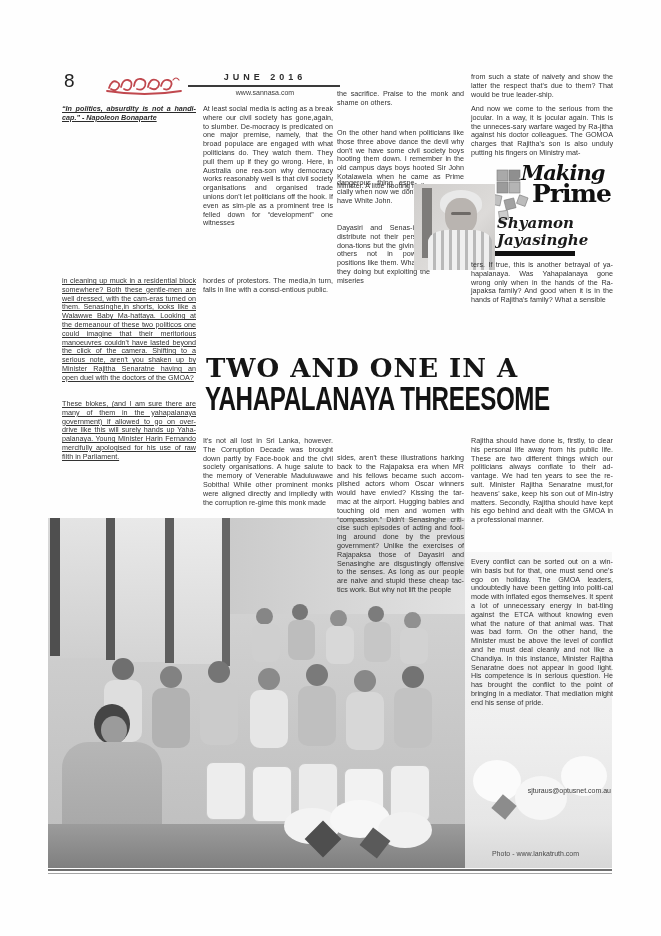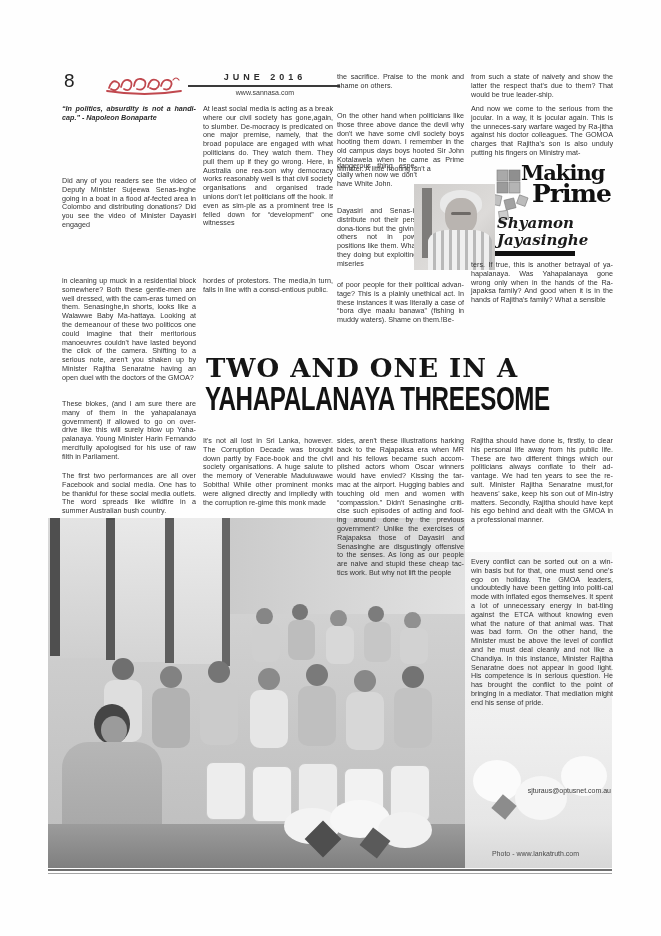--- a/index.html
+++ b/index.html
@@ -12,37 +12,37 @@
   .page-num { left:64px; top:70px; font-size:19px; color:#222; }
   .logo-svg { left:103px; top:68px; }
   .issue-date { left:192px; top:72px; width:146px; text-align:center;
     font-size:9px; font-weight:bold; letter-spacing:4px; color:#2e2e2e; }
   .mast-rule { left:188px; top:85px; width:152px; height:2px; background:#3a3a3a; }
   .site-url { left:192px; top:89px; width:146px; text-align:center; font-size:7px; color:#3c3c3c; }
   
   .bt { position:absolute; font-size:7.2px; line-height:8.8px; text-align:justify; color:#333; }
   .quote { font-weight:bold; font-style:italic; color:#2b2b2b; }
   
-  .c1 { left:62px;  width:134px; }
+  .c1 { left:62px;  width:134px;text-decoration:underline; }
   .c2 { left:203px; width:130px; }
-  .c3 { left:337px; width:127px; }
+  .c3 { left:337px; width:127px;margin-top:17px; }
   .c4 { left:471px; width:142px; z-index:4; }
   
   .banner { left:55px; top:238px; width:264px; background:#0d0d0d; color:#f2f2f2;
     font-size:9px; line-height:11.5px; padding:5px 7px; text-align:left; }
   
   .hl1 { left:206px; top:353px; font-family:"DejaVu Serif", serif; font-weight:bold;
     font-size:26px; letter-spacing:1px; color:#151515; white-space:nowrap; }
   .hl2 { left:205px; top:381px; font-weight:bold; font-size:31px; letter-spacing:-0.5px;
     color:#131313; white-space:nowrap; transform:scale(0.78,1.05); transform-origin:left top; }
   
   .ms-cubes { left:487px; top:168px; }
   .ms1 { left:521px; top:160px; font-family:"DejaVu Serif", serif; font-weight:bold;
     font-size:21px; letter-spacing:-1px; color:#111;
-    text-shadow:-1px -1px 0 #fefefe, 1px -1px 0 #fefefe; }
+    text-shadow:-1px -1px 0 #fefefe, 1px -1px 0 #fefefe;font-style:italic; }
   .ms2 { left:532px; top:179px; font-family:"DejaVu Serif", serif; font-weight:bold;
     font-size:25px; letter-spacing:-1px; color:#111;
     text-shadow:-1px -1px 0 #fefefe, 1px -1px 0 #fefefe; }
   .author-name { font-family:"DejaVu Serif", serif; font-style:italic; font-weight:bold;
     font-size:15px; color:#1a1a1a; }
   .an1 { left:497px; top:214px; }
   .an2 { left:497px; top:231px; }
   .author-rule { left:495px; top:251px; width:80px; height:5px; background:#111; }
   
   .portrait { left:414px; top:184px; width:81px; height:86px; background:#d6d4d2; overflow:hidden; z-index:3; }
@@ -83,38 +83,35 @@
       <path d="M4 23 q38 6 74 0"></path>
       <path d="M70 12 q3 -4 6 0" stroke-width="1.2"></path>
     </g>
   </svg>
 
   <div class="abs issue-date">JUNE 2016</div>
   <div class="abs mast-rule"></div>
   <div class="abs site-url">www.sannasa.com</div>
 
   <div class="bt c1 quote" style="top:105px">“In politics, absurdity is not a handi-cap.” - Napoleon Bonaparte</div>
-  <div class="bt c1" style="top:177px">Did any of you readers see the video of Deputy Minister Sujeewa Senas-inghe going in a boat in a flood af-fected area in Colombo and distributing donations? Did you  see the video of Minister Dayasiri engaged</div>
   <div class="bt c1" style="top:277px">in cleaning up muck in a residential block somewhere? Both these gentle-men are well dressed, with the cam-eras turned on them. Senasinghe,in shorts, looks like a Walawwe Baby Ma-hattaya. Looking at the demeanour of these two politicos one could imagine that their meritorious manoeuvres couldn't have  lasted beyond the click of the camera. Shifting to a serious note, aren't you shaken up by Minister Rajitha Senaratne having an open duel with the doctors of the GMOA?</div>
-  <div class="bt c1" style="top:400px">These blokes, (and I am sure there are many of them in the yahapalanaya government) if allowed to  go on over-drive like this will surely blow up  Yaha-palanaya. Young Minister Harin Fernando mercifully apologised for his use of raw filth in Parliament.</div>
-  <div class="bt c1" style="top:472px">The first two performances are all over Facebook and social media. One has to be thankful for these social media outlets. The word spreads like wildfire in a summer Australian bush country.</div>
+  <div class="bt c1" style="top:400px">These blokes, (and I am sure there are many of them in the yahapalanaya government) if allowed to  go on over-drive like this will surely hands up  Yaha-palanaya. Young Minister Harin Fernando mercifully apologised for his use of raw filth in Parliament.</div>
 
   <div class="bt c2" style="top:105px">At least social media is acting as a break where our civil society has gone,again,  to slumber. De-mocracy is predicated on one major premise, namely, that the broad populace are engaged with what politicians do. They watch them. They pull them up if they go wrong. Here, in Australia one rea-son why democracy works reasonably well is that civil society organisations and organised trade unions don't let politicians off the hook. If even as sim-ple as a prominent tree is felled down for “development” one witnesses</div>
   <div class="bt c2" style="top:277px">hordes of protestors. The media,in turn, falls in line with a consci-entious public.</div>
   <div class="bt c2" style="top:437px">It's not all lost in Sri Lanka, however. The Corruption Decade was brought down partly by Face-book and the civil society organisations. A huge salute to the memory of Venerable Maduluwawe Sobitha! While other prominent monks were aligned directly and impliedly with the corruption re-gime this monk made</div>
 
 
   <div class="abs hl1">TWO AND ONE IN A</div>
   <div class="abs hl2">YAHAPALANAYA THREESOME</div>
 
   <div class="bt c3" style="top:73px">the sacrifice. Praise to the monk and shame on others.</div>
   <div class="bt c3" style="top:112px">On the other hand when politicians like those three above dance the devil why don't we have some civil society boys hooting them down. I remember in the old campus days boys  hooted Sir John Kotalawela when he came as Prime Minister. A little hooting isn't a</div>
   <div class="bt c3" style="top:162px; width:80px">dangerous thing espe-cially when now we don't have White John.</div>
   <div class="bt c3" style="top:207px; width:93px">Dayasiri and Senas-inghe distribute not their personal dona-tions but the givings of others not in powerful positions like them. What are they doing but exploiting the miseries</div>
-  <div class="bt c3" style="top:281px">of poor people for their political advan-tage? This is a plainly unethical act. In these instances it was literally a case of “bora diye maalu banawa” (fishing in muddy waters). Shame on them.!Be-</div>
   <div class="bt c3" style="top:437px; z-index:4">sides, aren't these illustrations harking back to the Rajapaksa  era when MR and his fellows became such accom-plished actors whom Oscar winners would have envied? Kissing the tar-mac at the airport. Hugging babies and touching old men and women with “compassion.” Didn't Senasinghe criti-cise such episodes of acting and fool-ing around done by the previous government? Unlike the exercises of Rajapaksa those of Dayasiri and Senasinghe are disgustingly offensive to the senses. As long as our people are naive and stupid these cheap tac-tics work. But why not lift the people</div>
 
   <div class="bt c4" style="top:73px">from such a state of naivety and show the latter the respect that's due to them? That would be true leader-ship.</div>
   <div class="bt c4" style="top:105px">And now we come to the serious from the jocular. In a way, it is jocular again. This is the unneces-sary warfare waged by Ra-jitha against his doctor colleagues. The GOMOA charges that Rajitha's son is also unduly putting his fingers on Ministry mat-</div>
   <div class="bt c4" style="top:261px">ters. If true, this is another betrayal of ya-hapalanaya. Was Yahapalanaya gone wrong only when in the hands of the Ra-japaksa family? And good when it is in the hands of Rajitha's family? What a sensible</div>
   <div class="bt c4" style="top:437px">Rajitha should have done is, firstly, to clear his personal life away from his public life. These are two different things which our politicians always conflate to their ad-vantage. We had ten years to see the re-sult. Minister Rajitha Senaratne must,for heavens' sake, keep his son out of Min-istry matters. Secondly, Rajitha should have kept his ego behind and dealt with the GMOA in a professional manner.</div>
   <div class="bt c4" style="top:558px">Every conflict can be sorted out on a win-win basis but for that, one must send one's ego on holiday. The GMOA leaders, undoubtedly have been getting into politi-cal mode with inflated egos themselves. It spent a lot of unnecessary energy in bat-tling against the ETCA without knowing even what the nature of that animal was. That was bad form. On the other hand, the Minister must be above the level of conflict and he must deal cleanly and not like a Chandiya. In this instance, Minister Rajitha Senaratne does not appear in good light. His competence is in serious question. He has brought the conflict to the point of bringing in a mediator. That mediation might end his sense of pride.</div>
 
   <svg class="abs ms-cubes" width="52" height="56" viewBox="0 0 52 56">
     <g stroke="#7d7d7d" stroke-width="0.6">

